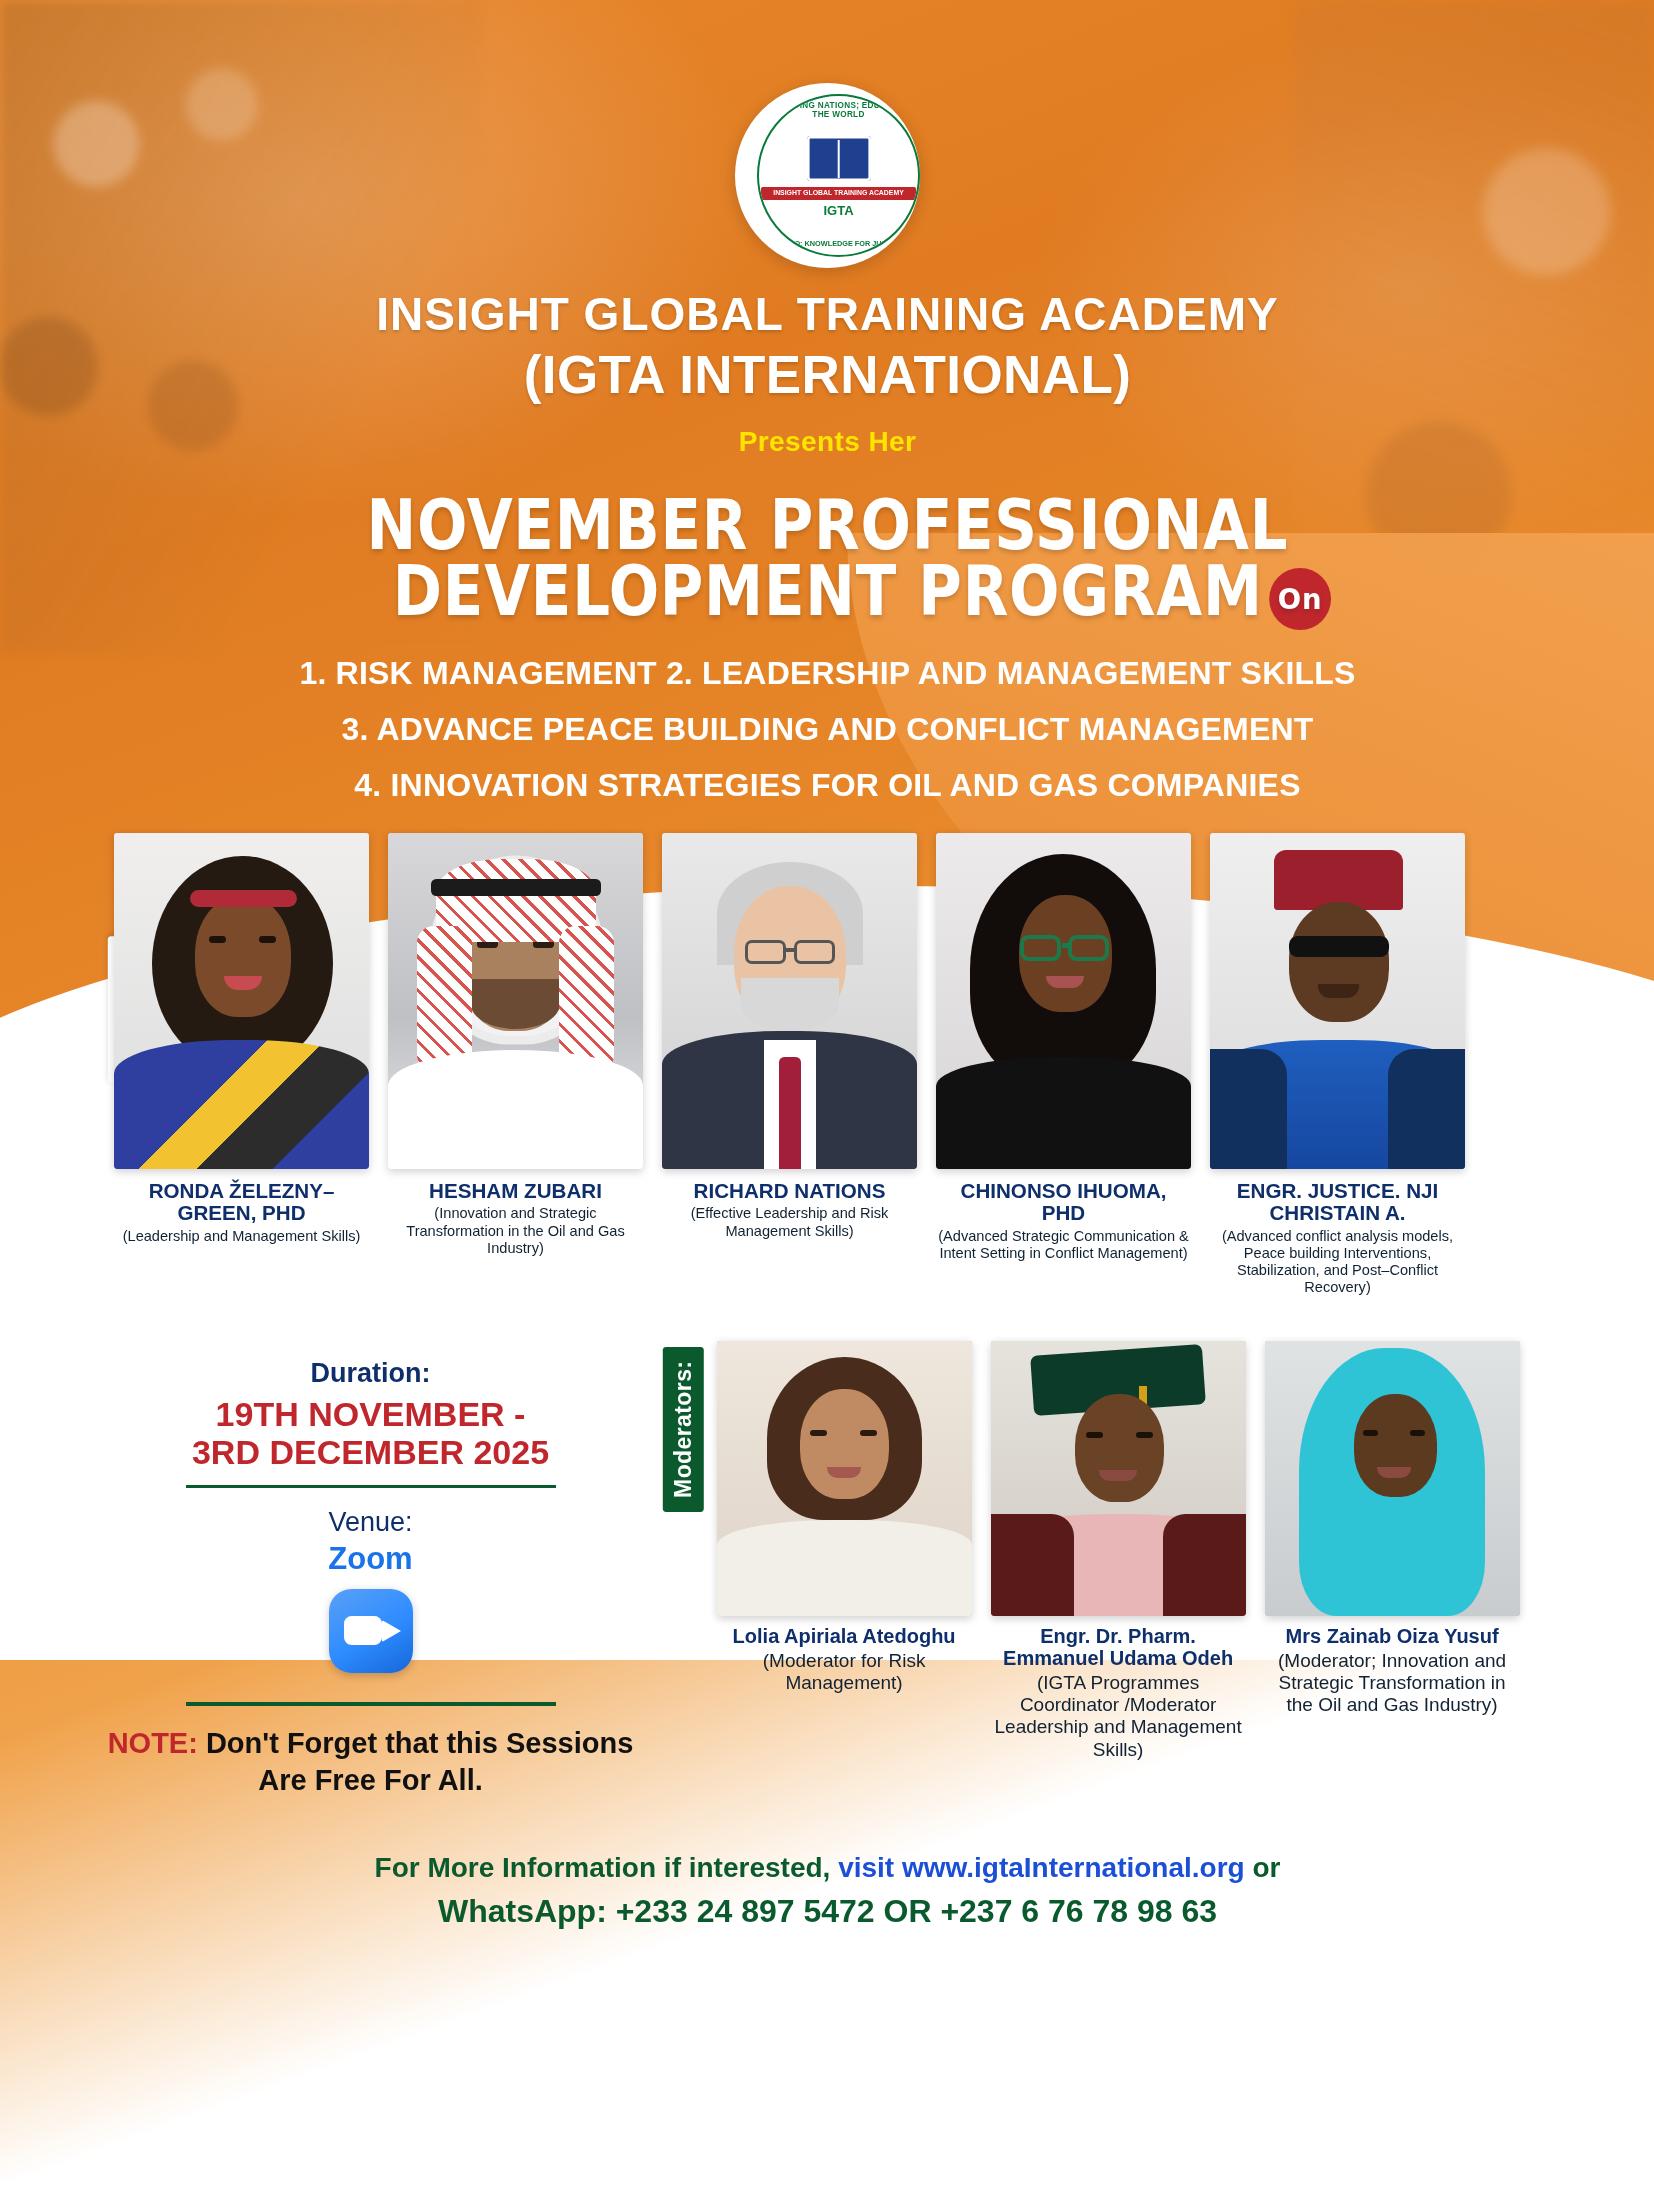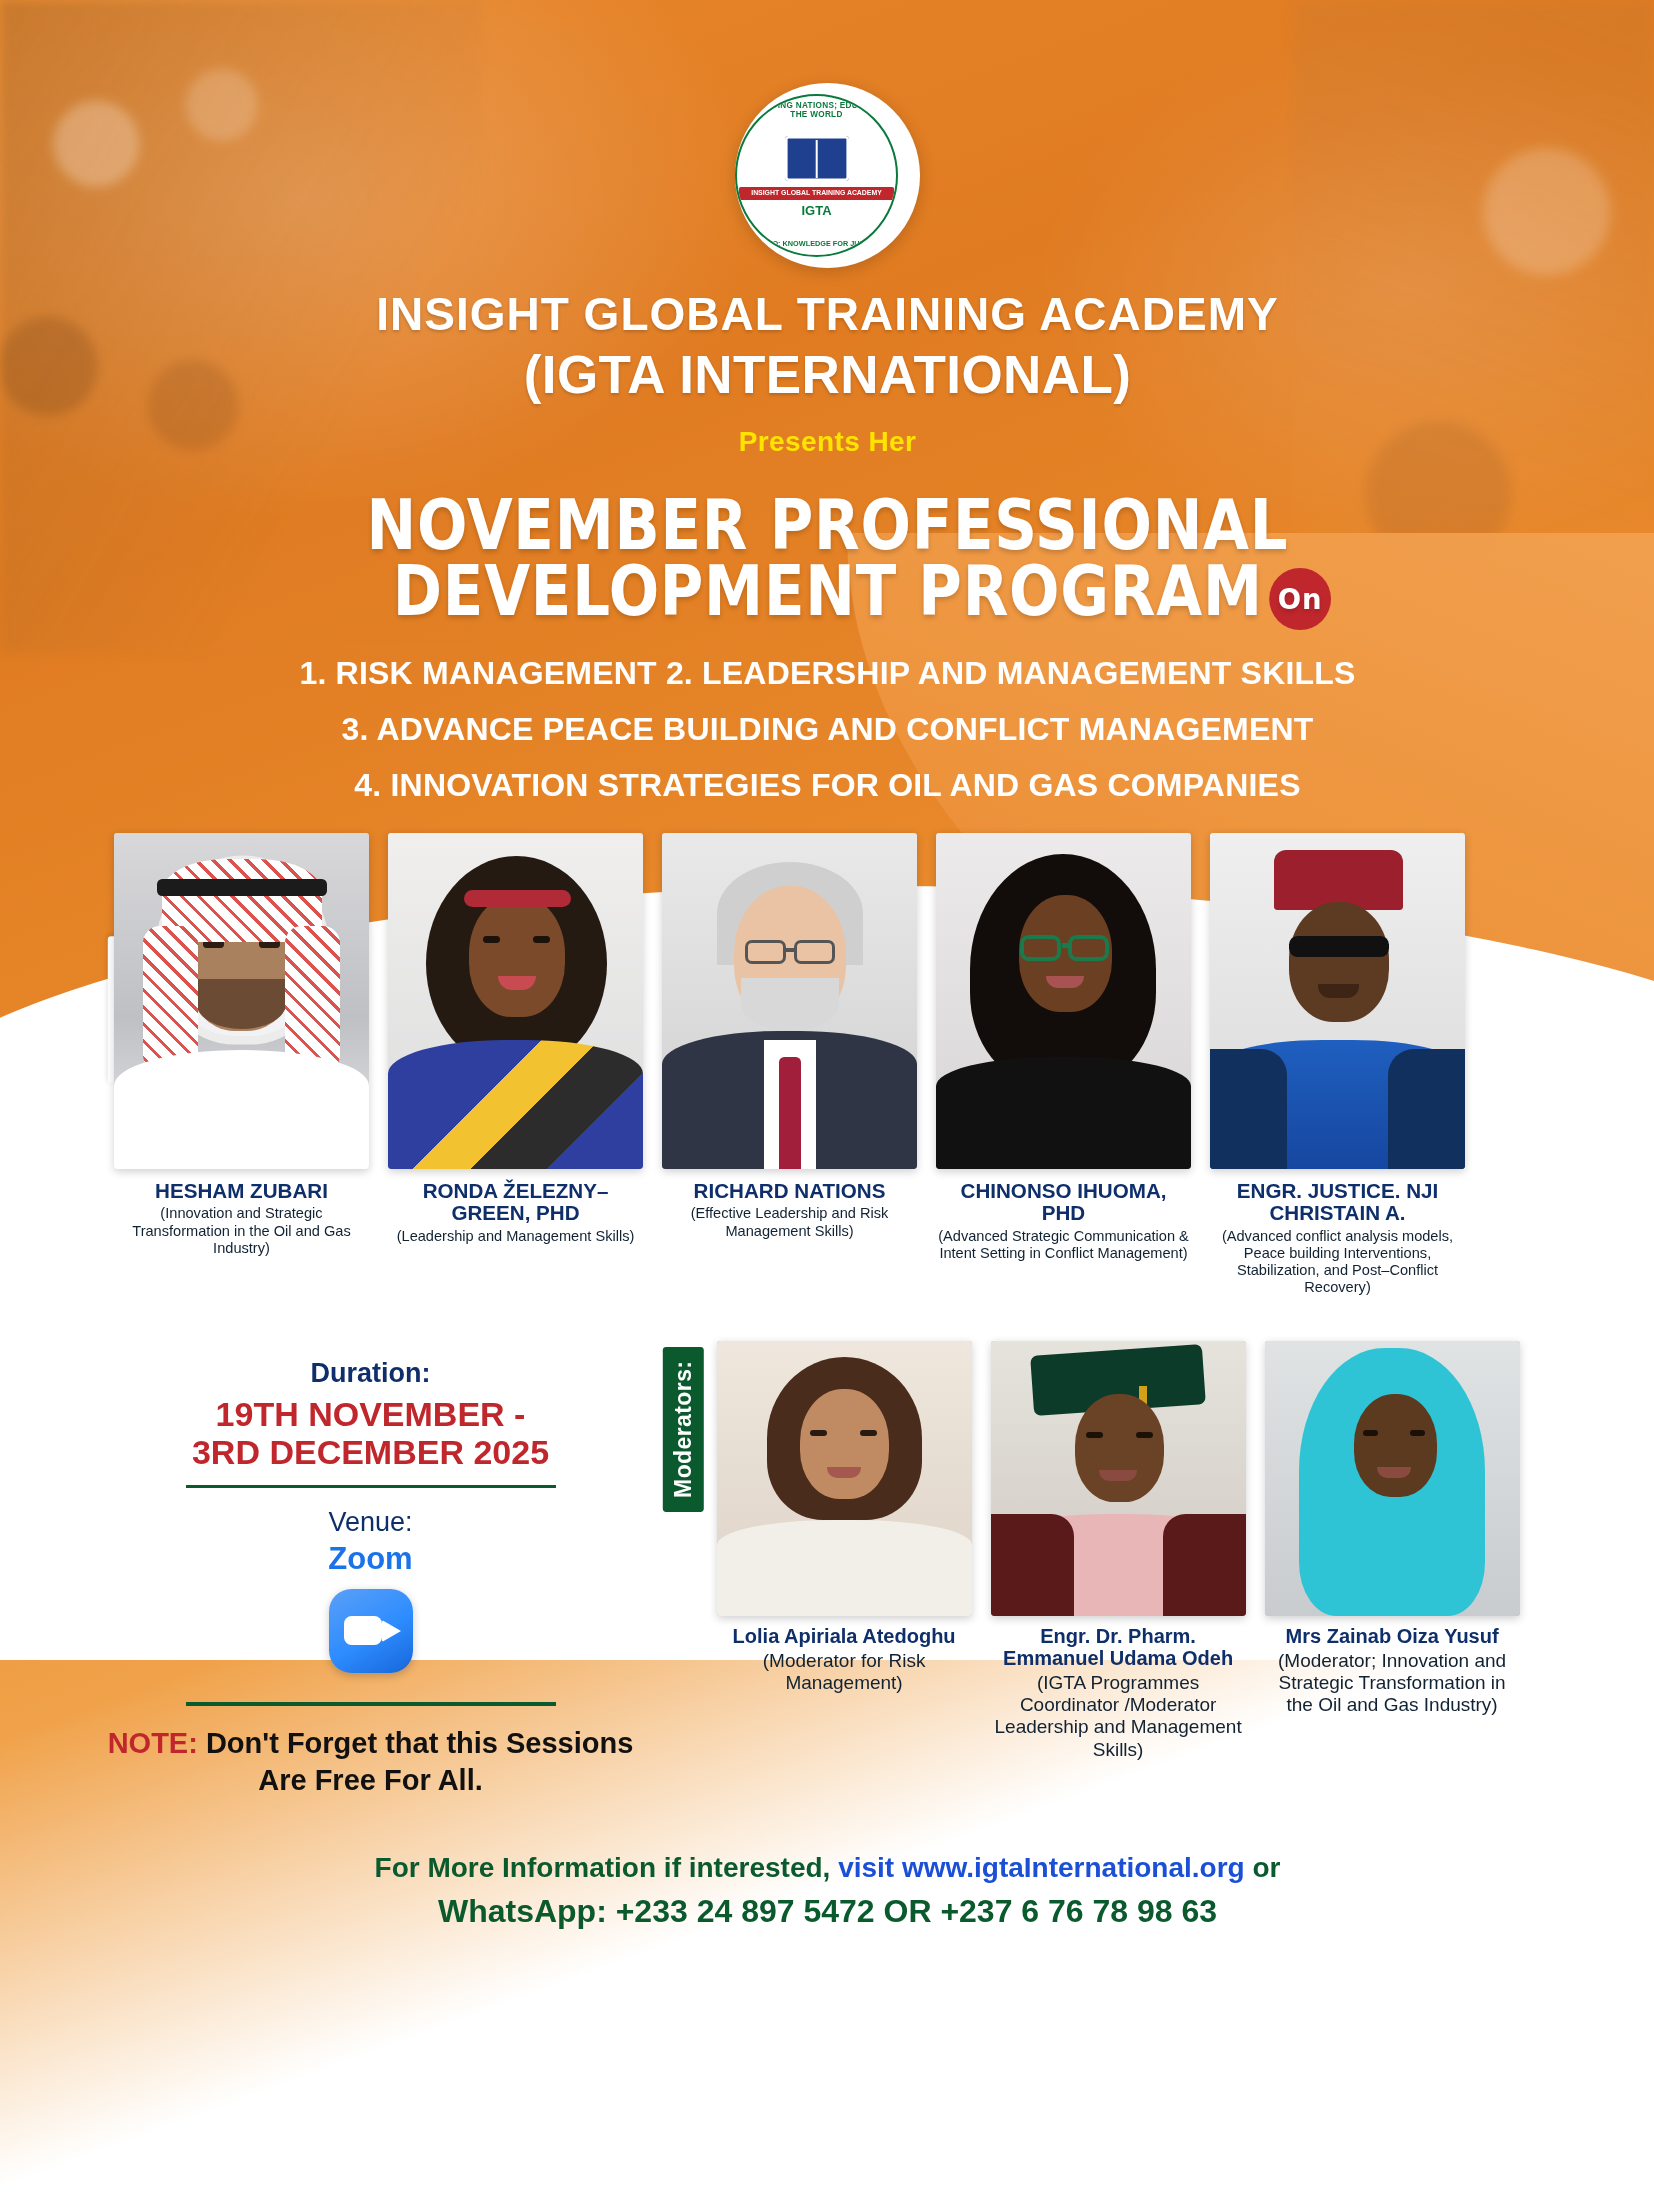--- a/index.html
+++ b/index.html
@@ -51,21 +51,21 @@
     border-radius: 0 0 0 100%;
     opacity: .95;
   }
   .content { position: relative; z-index: 5; }
 
   
   .logo-wrap { display:flex; justify-content:center; padding-top: 83px; }
   .logo {
     width: 185px; height: 185px; border-radius: 50%;
     background: #fff; box-shadow: 0 3.4px 15.5px rgba(0,0,0,.18);
-    display:flex; align-items:center; justify-content:flex-start;
+    display:flex; align-items:center; justify-content:flex-end;
     position: relative;
   }
   .logo-inner {
     width: 163px; height: 163px; border-radius: 50%;
     border: 2.6px solid #0a7a3c;
     display:flex; align-items:center; justify-content:center; flex-direction: column;
     position: relative; overflow: hidden; background:#fff;
   }
   .logo-arc-top {
     position:absolute; top:5.2px; left:0; right:0; text-align:center;
@@ -239,52 +239,52 @@
 
     <div class="topics">
       <div class="topic">1. RISK MANAGEMENT   2. LEADERSHIP AND MANAGEMENT SKILLS</div>
       <div class="topic">3. ADVANCE PEACE BUILDING AND CONFLICT MANAGEMENT</div>
       <div class="topic">4. INNOVATION STRATEGIES FOR OIL  AND GAS COMPANIES</div>
     </div>
 
     <div class="speakers-section">
       <div class="vtab">Speakers:</div>
       <div class="speaker-row">
+
+        <div class="card">
+          <div class="photo">
+            <div class="p-bg" style="background:linear-gradient(180deg,#f0efee,#dcdcdc);"></div>
+            <div style="position:absolute;left:38px;top:22.4px;width:181px;height:215px;border-radius:50%;background:#241a12;"></div>
+            <div class="face" style="left:81px;top:62px;width:96px;height:122px;background:#7a4a2a;"></div>
+            <div style="position:absolute;left:76px;top:57px;width:107px;height:17px;background:#b02a37;border-radius:8.6px;"></div>
+            <div style="position:absolute;left:95px;top:103px;width:17px;height:6.9px;background:#1d120a;border-radius:3.4px;"></div>
+            <div style="position:absolute;left:145px;top:103px;width:17px;height:6.9px;background:#1d120a;border-radius:3.4px;"></div>
+            <div style="position:absolute;left:110px;top:143px;width:38px;height:13.8px;background:#c94b52;border-radius:0 0 15.5px 15.5px;"></div>
+            <div class="body" style="height:129px;background:linear-gradient(135deg,#2f3fa0 0 40%,#f2c230 40% 55%,#2c2c2c 55% 75%,#2f3fa0 75%);border-radius:46% 46% 0 0 / 26% 26% 0 0;"></div>
+          </div>
+          <div class="sname">RONDA ŽELEZNY–GREEN, PHD</div>
+          <div class="sdesc">(Leadership and Management Skills)</div>
+        </div>
 
         <div class="card">
           <div class="photo">
             <div class="p-bg" style="background:linear-gradient(180deg,#d8d8da,#bfc0c4 55%,#e9e9ec);"></div>
             <div style="position:absolute;left:50px;top:31px;width:157px;height:172px;border-radius:50% 50% 45% 45%;background:#f2f2f4;box-shadow:0 0 0 8.6px #ececed;"></div>
             <div class="face" style="left:72px;top:64px;width:110px;height:134px;background:#a9815f;"></div>
             <div style="position:absolute;left:83px;top:146px;width:89px;height:50px;background:#6b4b33;border-radius:0 0 50% 50%;"></div>
             <div style="position:absolute;left:89px;top:107px;width:20.6px;height:7.7px;background:#2b1d13;border-radius:3.4px;"></div>
             <div style="position:absolute;left:145px;top:107px;width:20.6px;height:7.7px;background:#2b1d13;border-radius:3.4px;"></div>
             <div style="position:absolute;left:48px;top:26px;width:160px;height:83px;background:repeating-linear-gradient(45deg,#fff 0 8.6px,#d9534f 8.6px 12px);border-radius:40% 40% 6% 6%;"></div>
             <div style="position:absolute;left:43px;top:46px;width:170px;height:17px;background:#1b1b1b;border-radius:5.2px;"></div>
             <div style="position:absolute;left:29px;top:93px;width:55px;height:146px;background:repeating-linear-gradient(45deg,#fff 0 8.6px,#d9534f 8.6px 12px);border-radius:17px;"></div>
             <div style="position:absolute;right:29px;top:93px;width:55px;height:146px;background:repeating-linear-gradient(45deg,#fff 0 8.6px,#d9534f 8.6px 12px);border-radius:17px;"></div>
             <div class="body" style="height:119px;background:#ffffff;border-radius:50% 50% 0 0 / 30% 30% 0 0;"></div>
           </div>
           <div class="sname">HESHAM ZUBARI</div>
           <div class="sdesc">(Innovation and Strategic Transformation in the Oil and Gas Industry)</div>
-        </div>
-
-        <div class="card">
-          <div class="photo">
-            <div class="p-bg" style="background:linear-gradient(180deg,#f0efee,#dcdcdc);"></div>
-            <div style="position:absolute;left:38px;top:22.4px;width:181px;height:215px;border-radius:50%;background:#241a12;"></div>
-            <div class="face" style="left:81px;top:62px;width:96px;height:122px;background:#7a4a2a;"></div>
-            <div style="position:absolute;left:76px;top:57px;width:107px;height:17px;background:#b02a37;border-radius:8.6px;"></div>
-            <div style="position:absolute;left:95px;top:103px;width:17px;height:6.9px;background:#1d120a;border-radius:3.4px;"></div>
-            <div style="position:absolute;left:145px;top:103px;width:17px;height:6.9px;background:#1d120a;border-radius:3.4px;"></div>
-            <div style="position:absolute;left:110px;top:143px;width:38px;height:13.8px;background:#c94b52;border-radius:0 0 15.5px 15.5px;"></div>
-            <div class="body" style="height:129px;background:linear-gradient(135deg,#2f3fa0 0 40%,#f2c230 40% 55%,#2c2c2c 55% 75%,#2f3fa0 75%);border-radius:46% 46% 0 0 / 26% 26% 0 0;"></div>
-          </div>
-          <div class="sname">RONDA ŽELEZNY–GREEN, PHD</div>
-          <div class="sdesc">(Leadership and Management Skills)</div>
         </div>
 
         <div class="card">
           <div class="photo">
             <div class="p-bg" style="background:linear-gradient(180deg,#e9e9e9,#cfcfcf);"></div>
             <div style="position:absolute;left:55px;top:29px;width:146px;height:103px;border-radius:50% 50% 0 0;background:#cfcfcf;"></div>
             <div class="face" style="left:72px;top:53px;width:112px;height:141px;background:#e9c3a4;"></div>
             <div style="position:absolute;left:79px;top:145px;width:98px;height:53px;background:#d8d8d8;border-radius:0 0 50% 50%;"></div>
             <div style="position:absolute;left:83px;top:107px;width:41px;height:24px;border:3.4px solid #555;border-radius:6.9px;"></div>
             <div style="position:absolute;left:132px;top:107px;width:41px;height:24px;border:3.4px solid #555;border-radius:6.9px;"></div>

